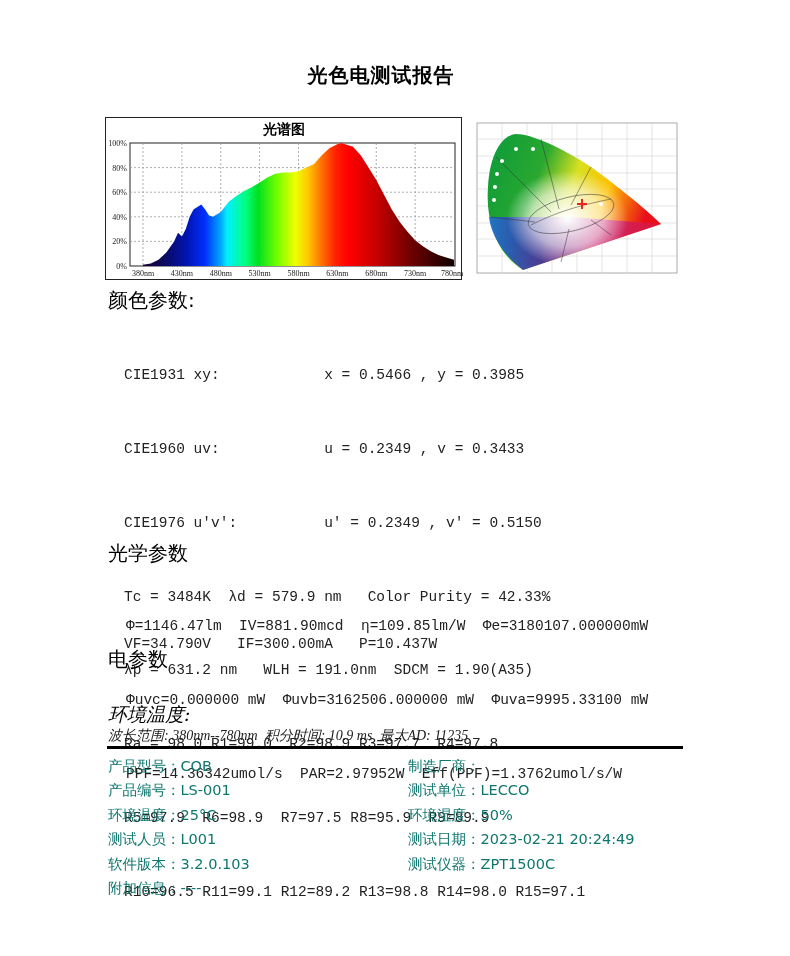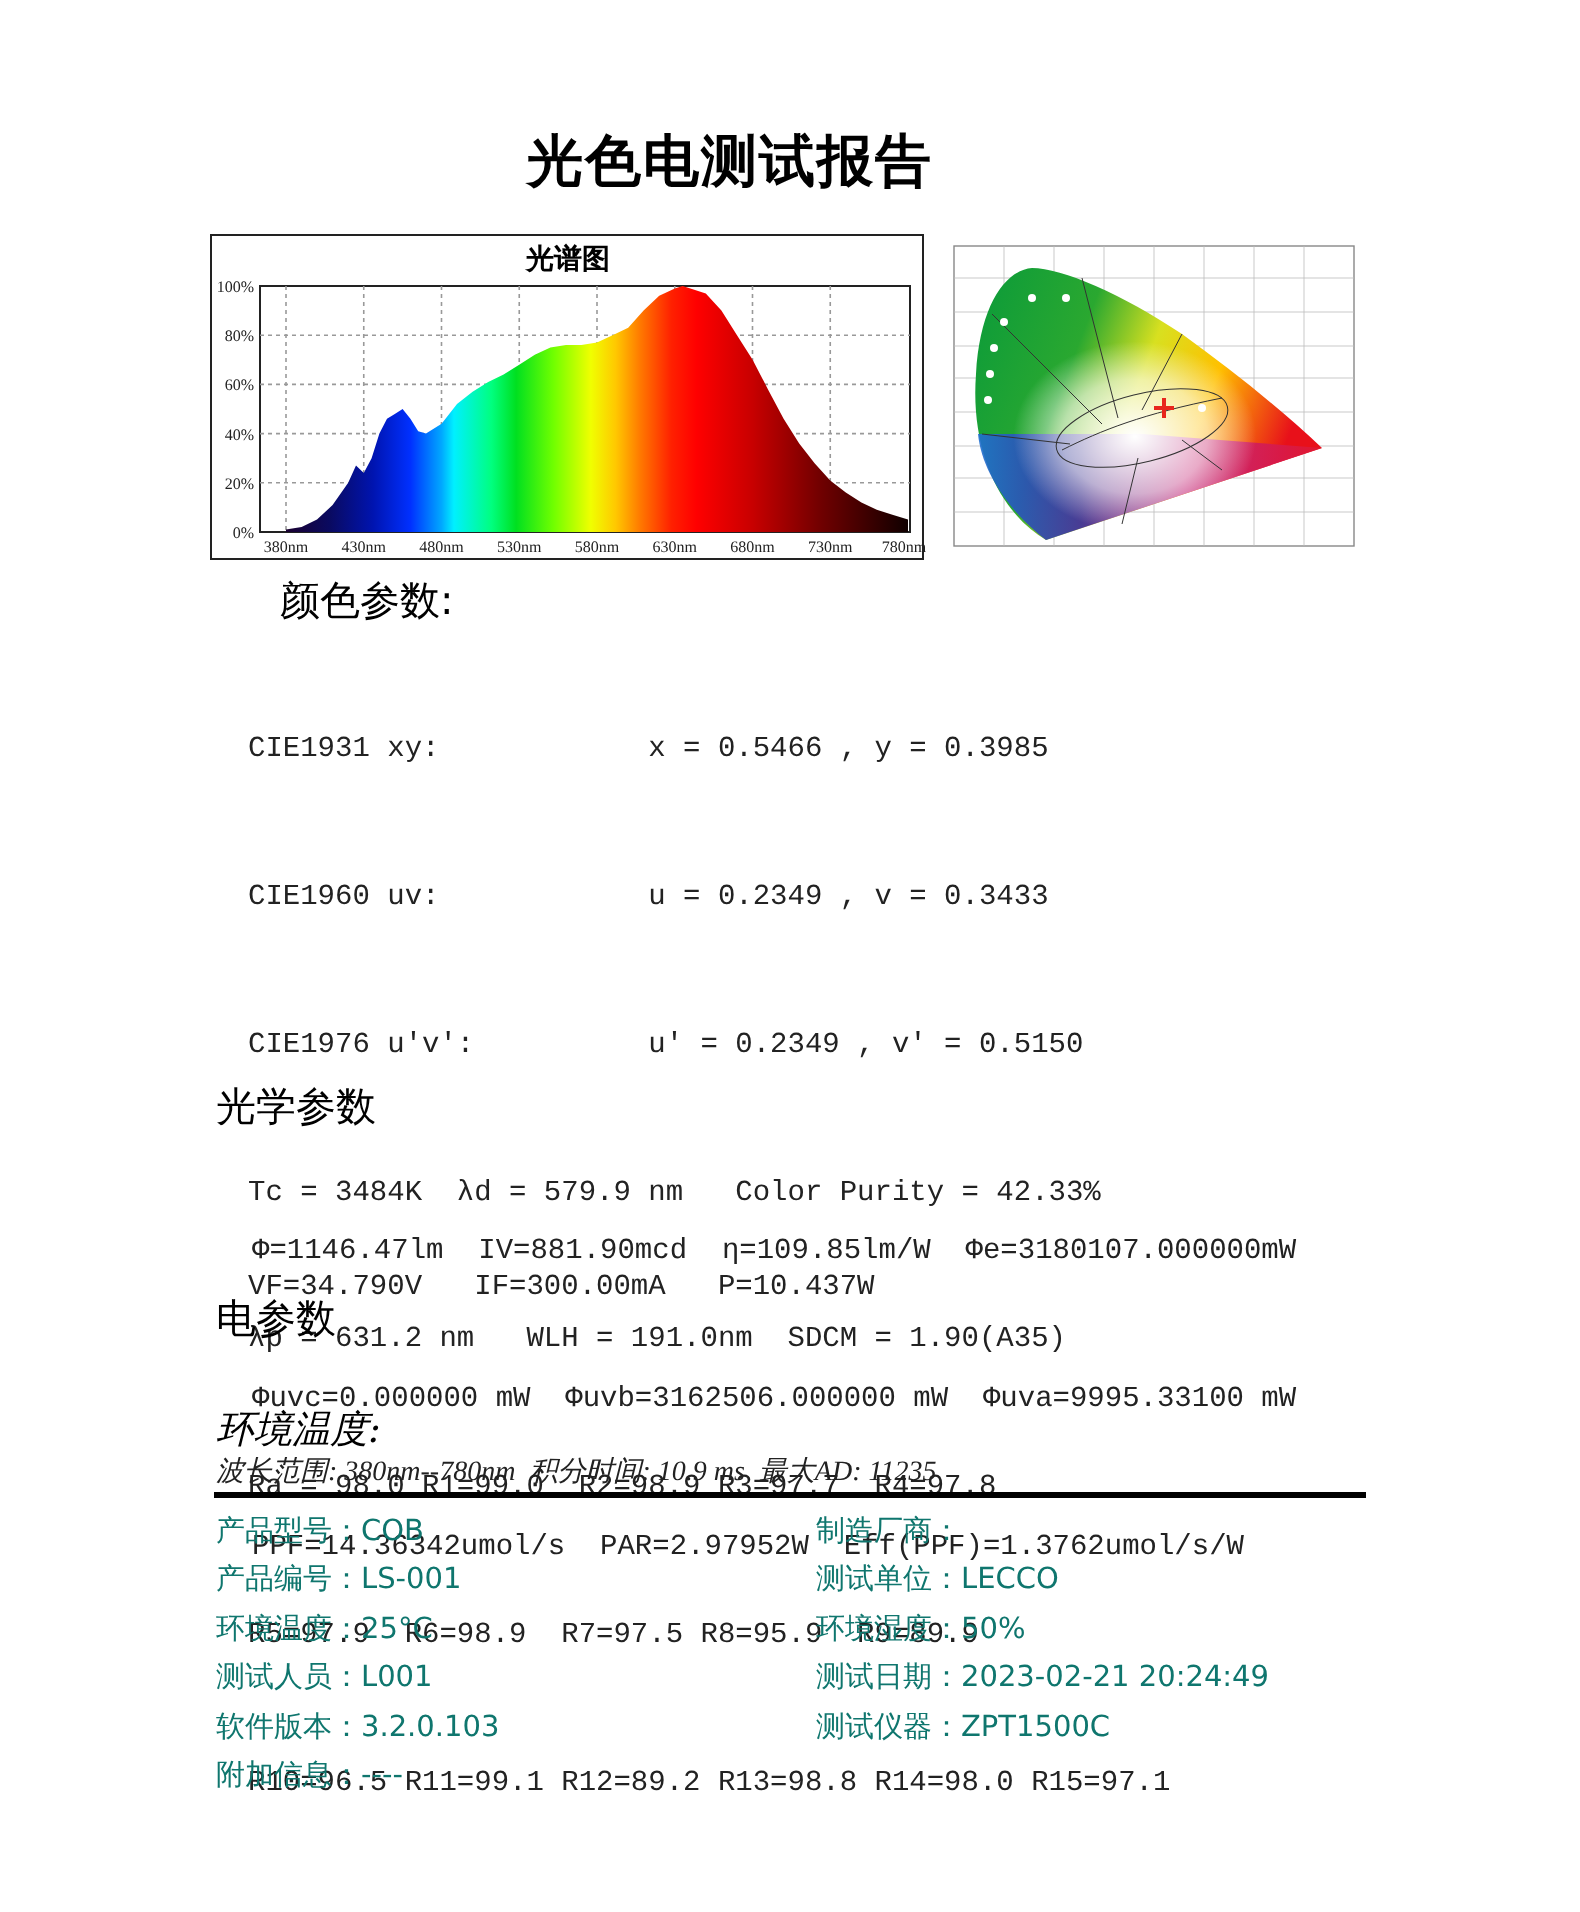--- a/index.html
+++ b/index.html
@@ -1,20 +1,20 @@
 <!DOCTYPE html>
 <html><head>
 <meta charset="utf-8">
 <style>
   html, body { margin: 0; padding: 0; background: #ffffff; }
   body { width: 790px; height: 956px; position: relative; overflow: hidden; color: #111; }
   .abs { position: absolute; }
   .title {
     left: 0; width: 730px; top: 62px; text-align: center;
-    font-family: "DejaVu Sans", sans-serif; font-weight: bold; font-size: 28px; letter-spacing: 1px; color: #000;
+    font-family: "DejaVu Sans", sans-serif; font-weight: bold; font-size: 20px; letter-spacing: 1px; color: #000; padding-left: 16px;
   }
   
   .spec-box { left: 105px; top: 117px; width: 357px; height: 163px; border: 1.5px solid #222; background: #fff; box-sizing: border-box; }
   .spec-svg { left: 105px; top: 117px; }
   
   .cie-box { left: 471px; top: 117px; width: 212px; height: 163px; background: #fff; }
   
   .h-sec { left: 108px; font-family: "DejaVu Sans", sans-serif; font-size: 20px; color: #000; }
   .h-italic { font-family: "DejaVu Serif", serif; font-style: italic; font-size: 19px; }
   .mono { font-family: "Liberation Mono", "DejaVu Sans Mono", monospace; font-size: 14.5px; color: #222; white-space: pre; }
@@ -156,21 +156,21 @@
       <circle cx="130" cy="87" r="2"></circle>
     </g>
 
     <g stroke="#e8261c" stroke-width="2">
       <line x1="106" y1="87" x2="116" y2="87"></line>
       <line x1="111" y1="82" x2="111" y2="92"></line>
     </g>
   </svg>
 </div>
 
-<div class="abs h-sec" style="top:287px;margin-left:32px;">颜色参数:</div>
+<div class="abs h-sec" style="top:287px;">颜色参数:</div>
 <div class="abs mono" style="left:124px; top:314px; line-height:24.6px;">
   <div>CIE1931 xy:            x = 0.5466 , y = 0.3985</div>
   <div>CIE1960 uv:            u = 0.2349 , v = 0.3433</div>
   <div>CIE1976 u'v':          u' = 0.2349 , v' = 0.5150</div>
   <div>Tc = 3484K  λd = 579.9 nm   Color Purity = 42.33%</div>
   <div>λp = 631.2 nm   WLH = 191.0nm  SDCM = 1.90(A35)</div>
   <div>Ra = 98.0 R1=99.0  R2=98.9 R3=97.7  R4=97.8</div>
   <div>R5=97.9  R6=98.9  R7=97.5 R8=95.9  R9=89.9</div>
   <div>R10=96.5 R11=99.1 R12=89.2 R13=98.8 R14=98.0 R15=97.1</div>
   <div>Rg=100.00  Rf=95.27</div>

